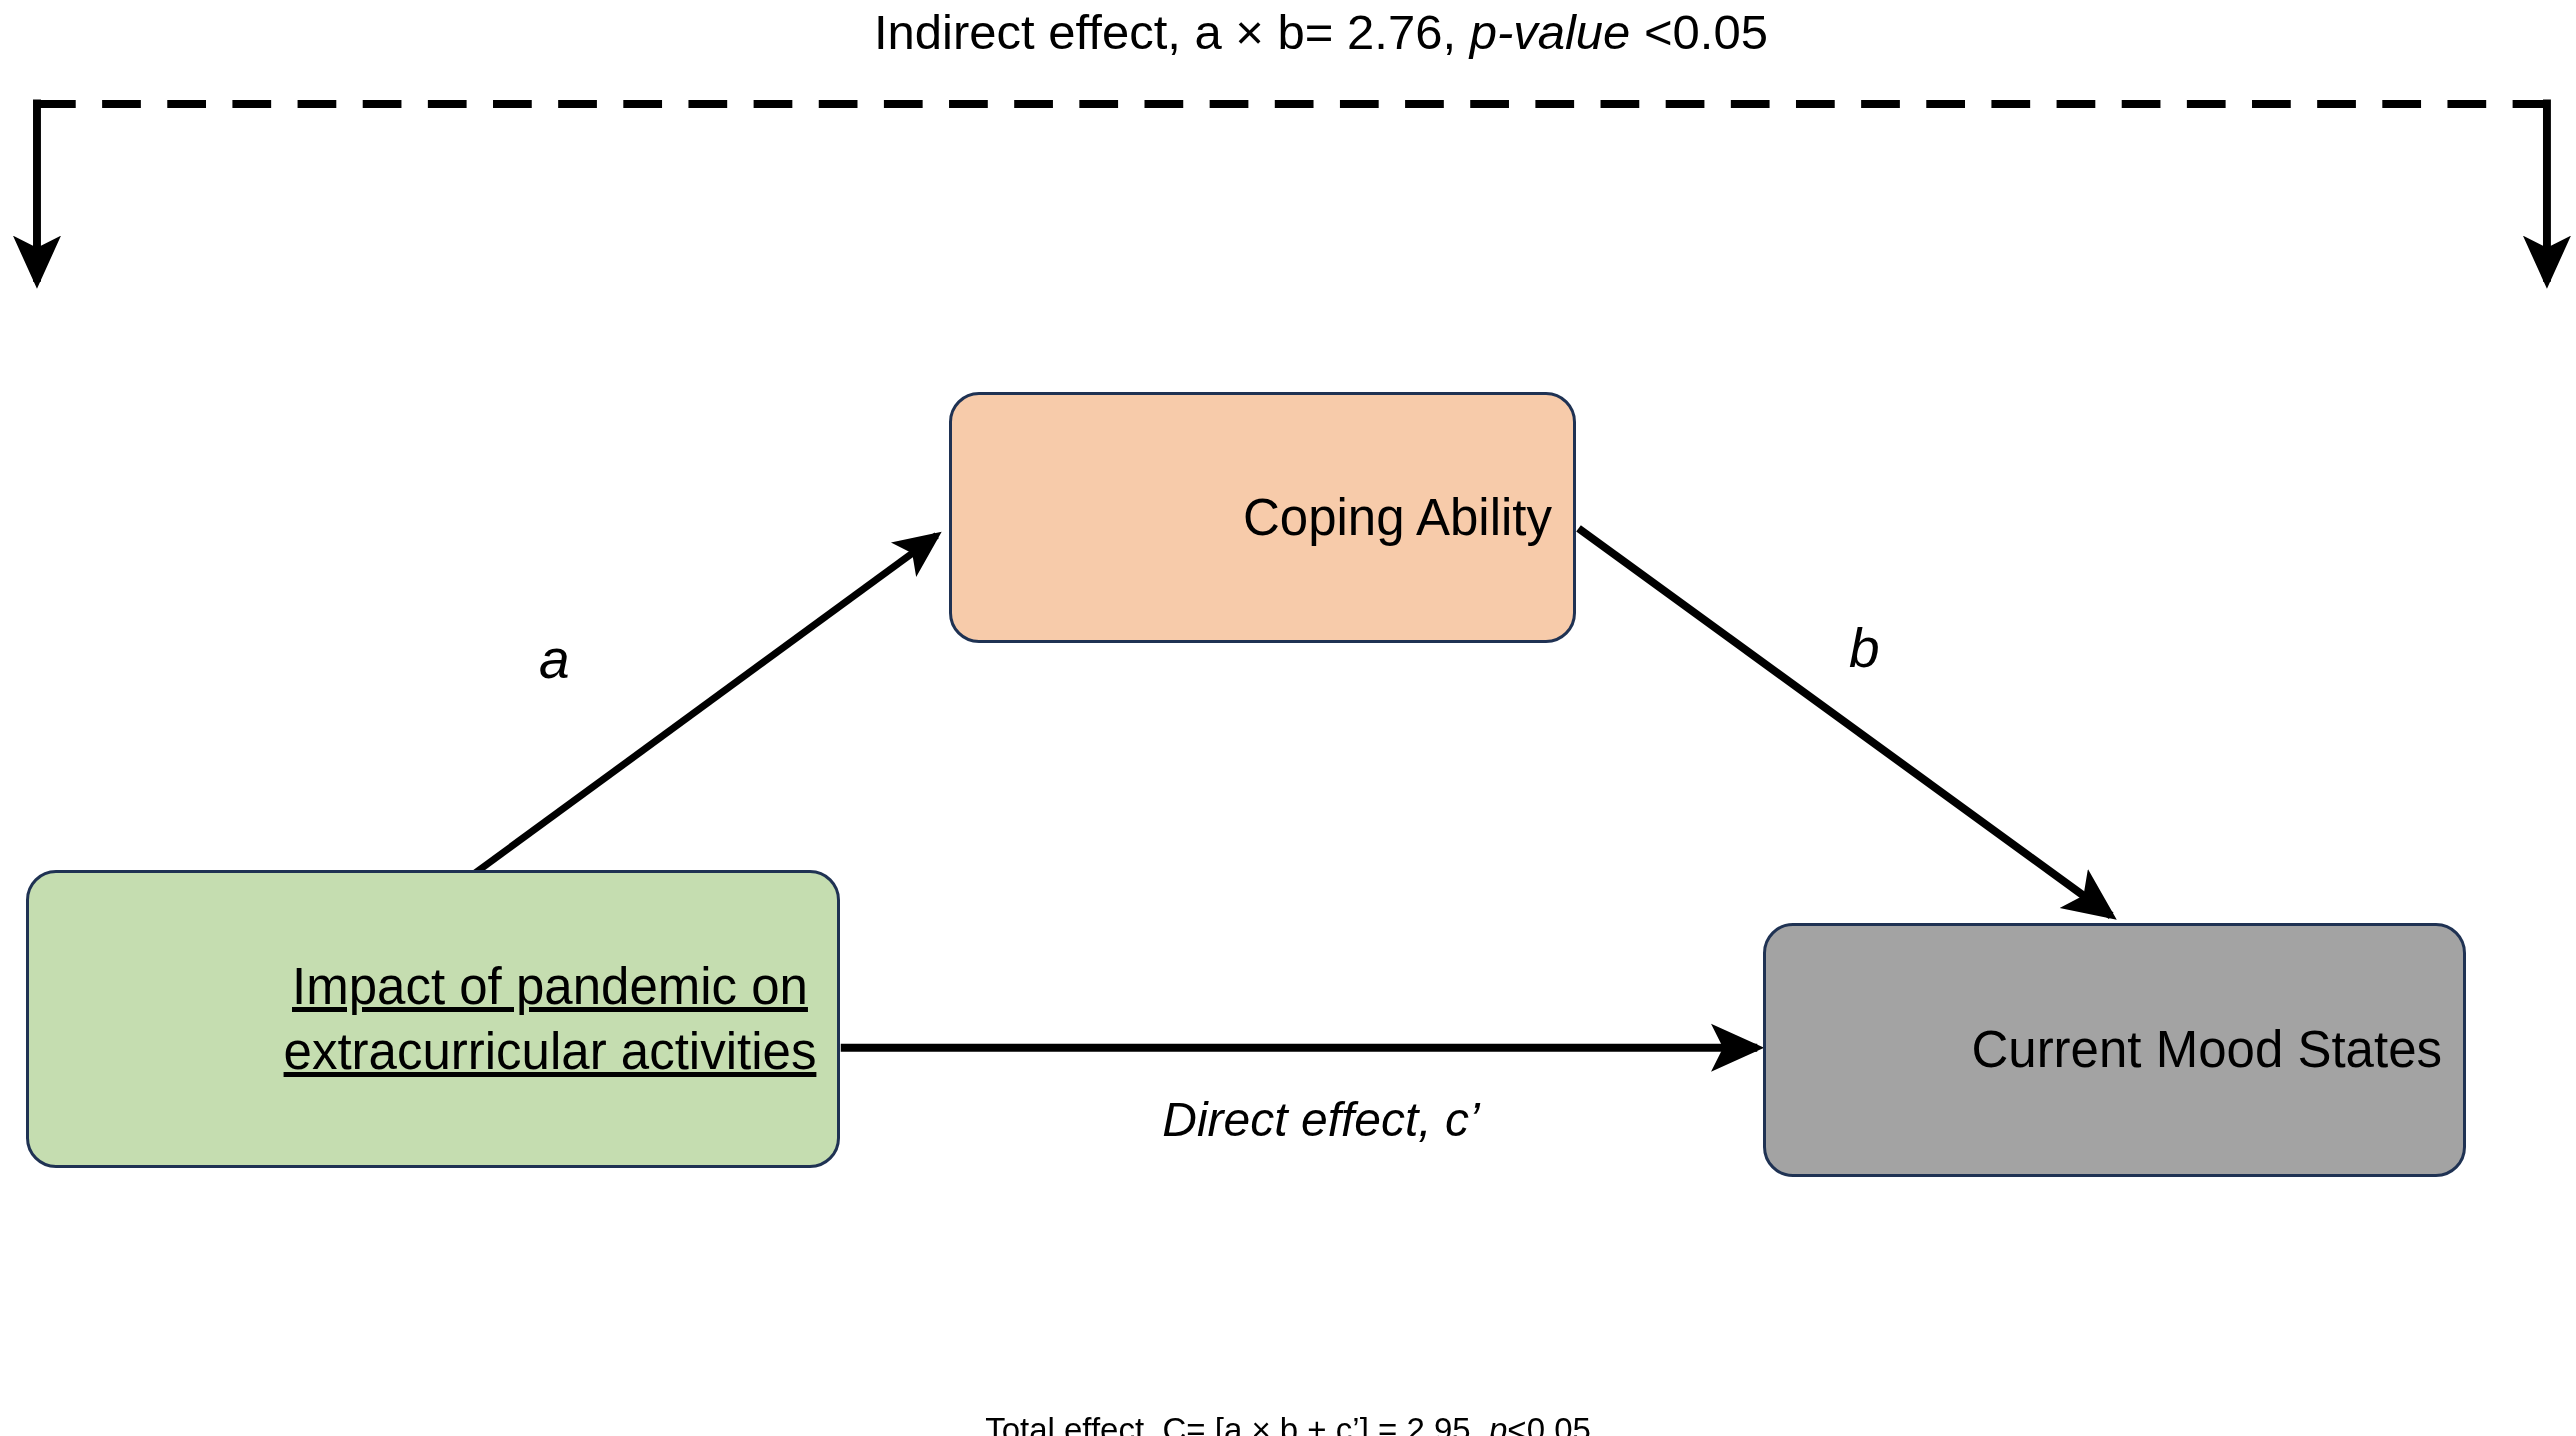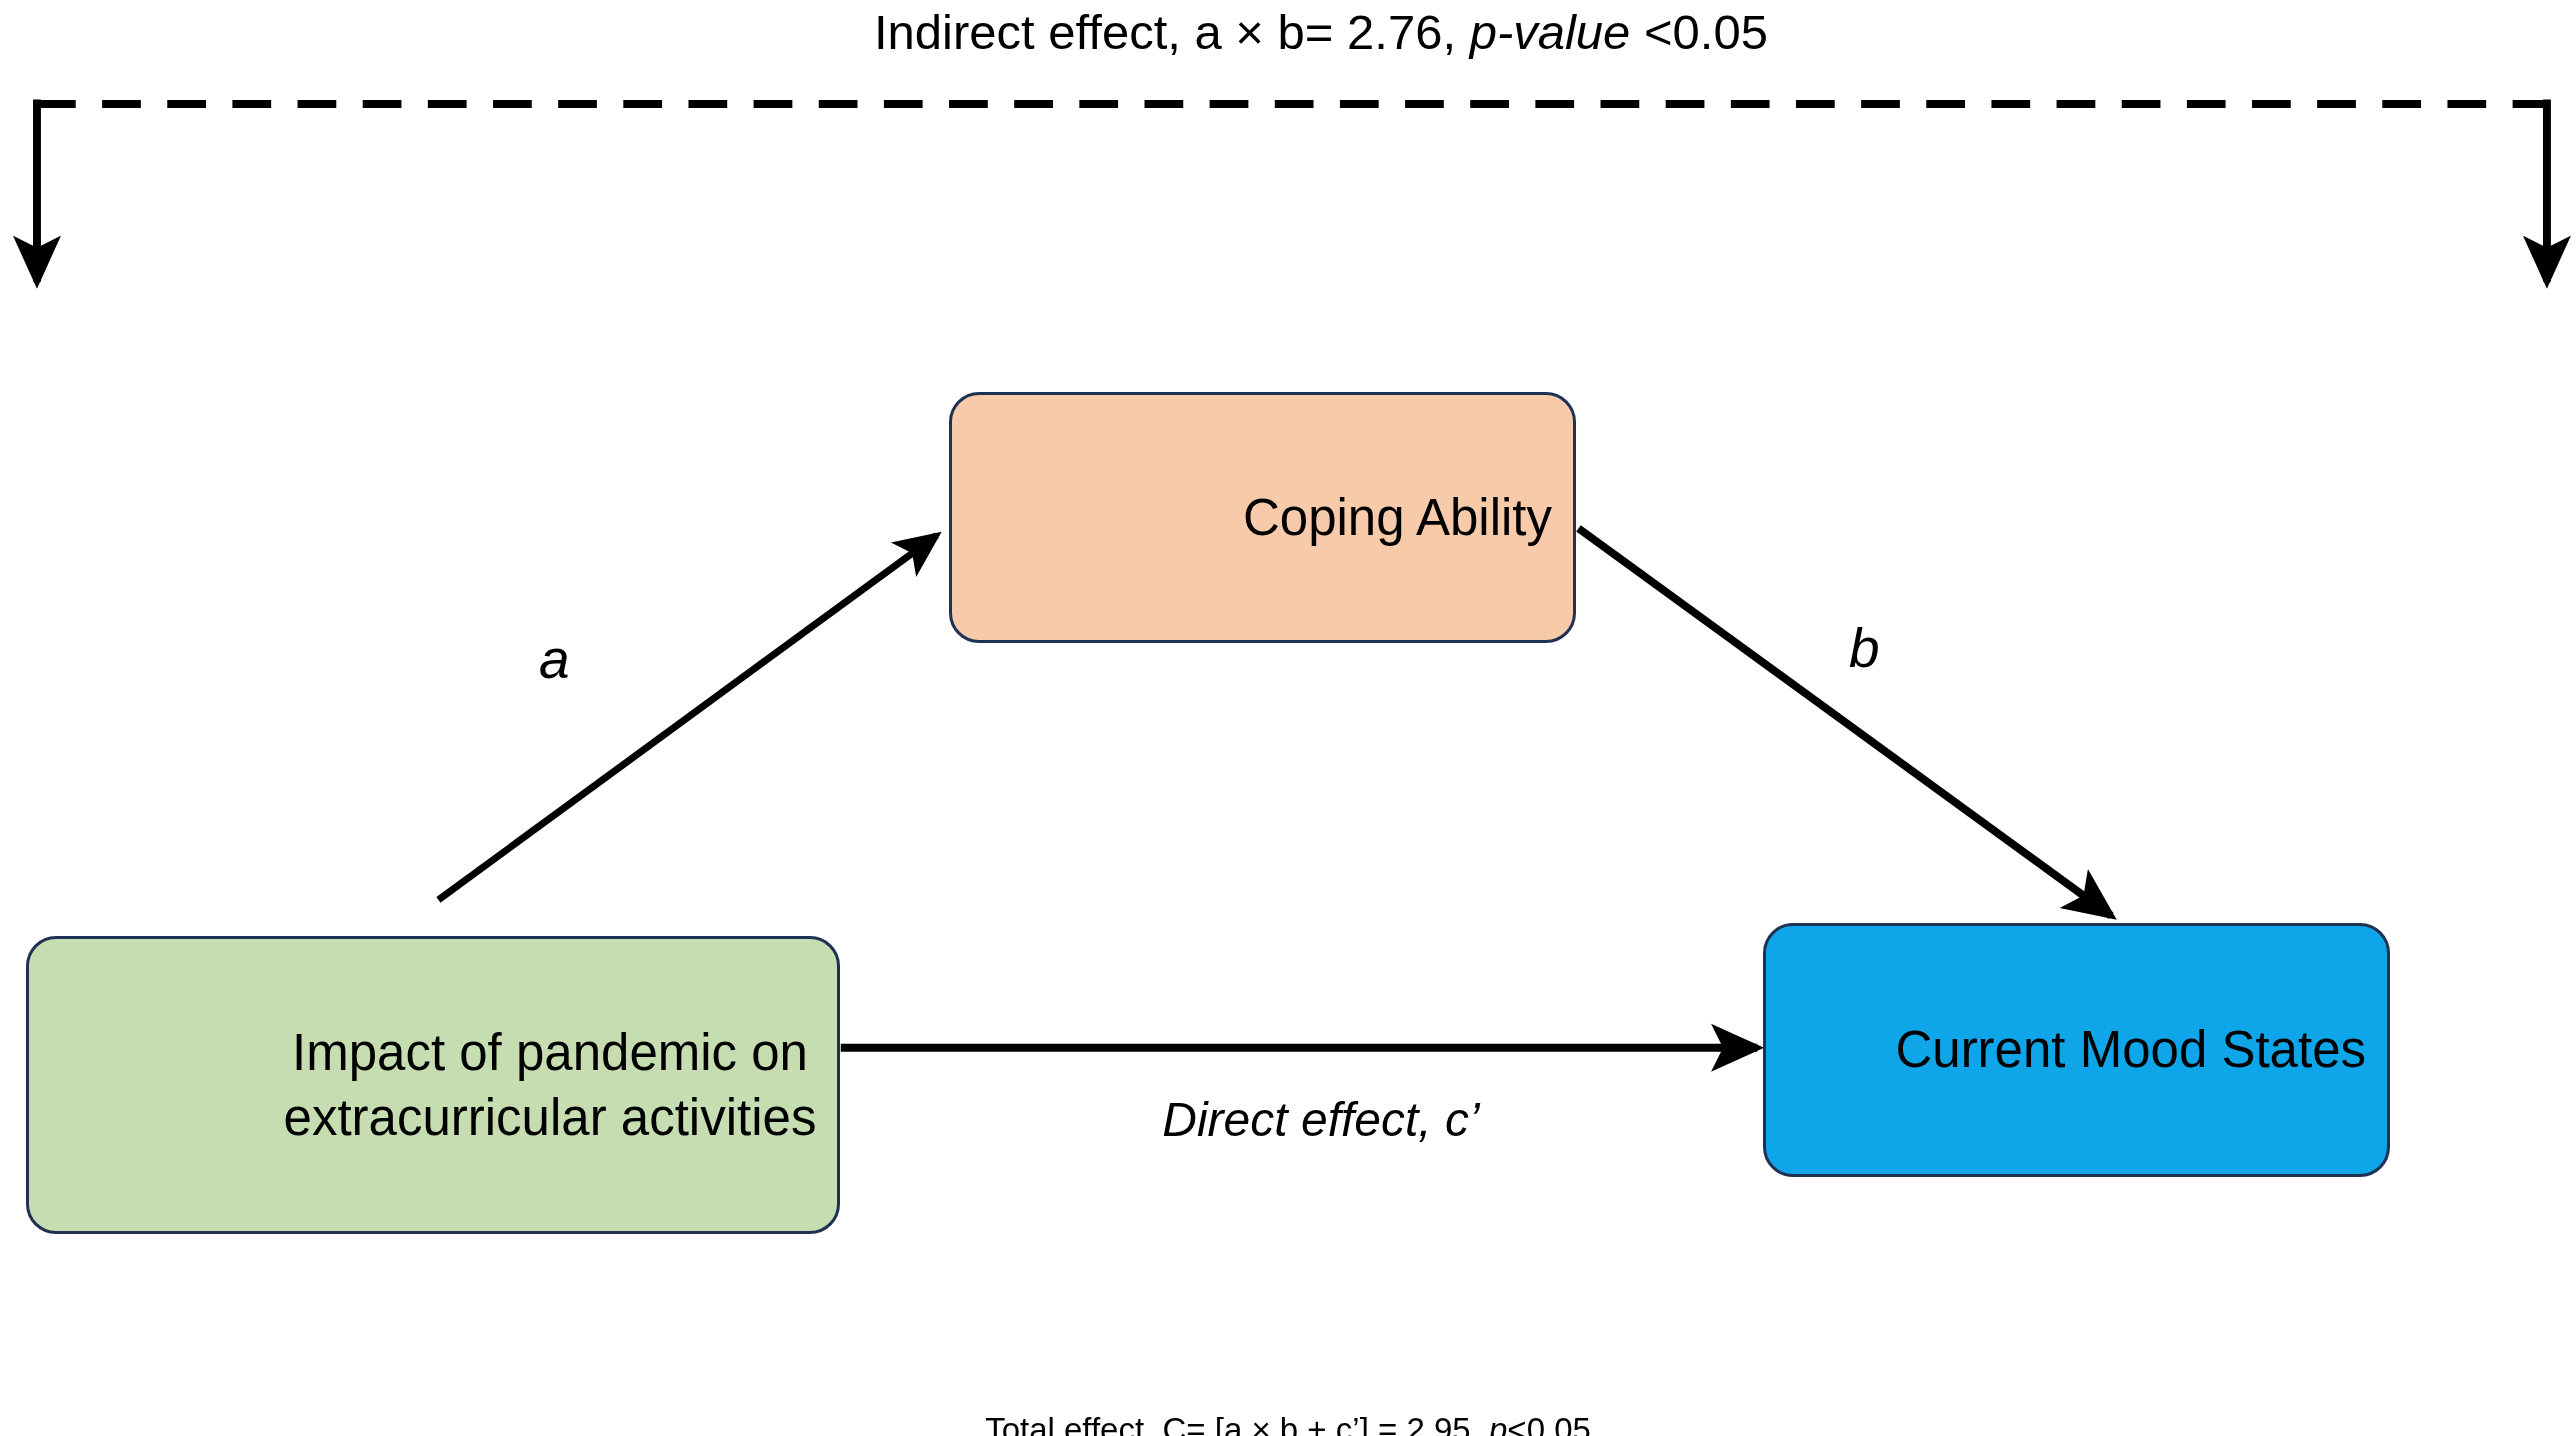--- a/index.html
+++ b/index.html
@@ -42,40 +42,41 @@
     line-height: 1.28;
   }
   .node-label {
     display: block;
     padding: 0 21px;
     white-space: pre-line;
   }
 
   #node-predictor {
     left: 26.4px;
-    top: 936px;
+    top: 870px;
     width: 814px;
     height: 298px;
     background: #C5DDB0;
     font-size: 51px;
+    text-decoration: underline;
   }
   #node-mediator {
     left: 949px;
     top: 392px;
     width: 627px;
     height: 251px;
     background: #F7CBAA;
     font-size: 51px;
   }
   #node-outcome {
     left: 1763px;
     top: 923px;
-    width: 627px;
+    width: 703px;
     height: 254px;
-    background: #0ea5e9;
+    background: #a3a3a3;
     font-size: 51px;
   }
 
   
   .floating {
     position: absolute;
     white-space: nowrap;
   }
   #label-indirect-effect {
     left: 0;

